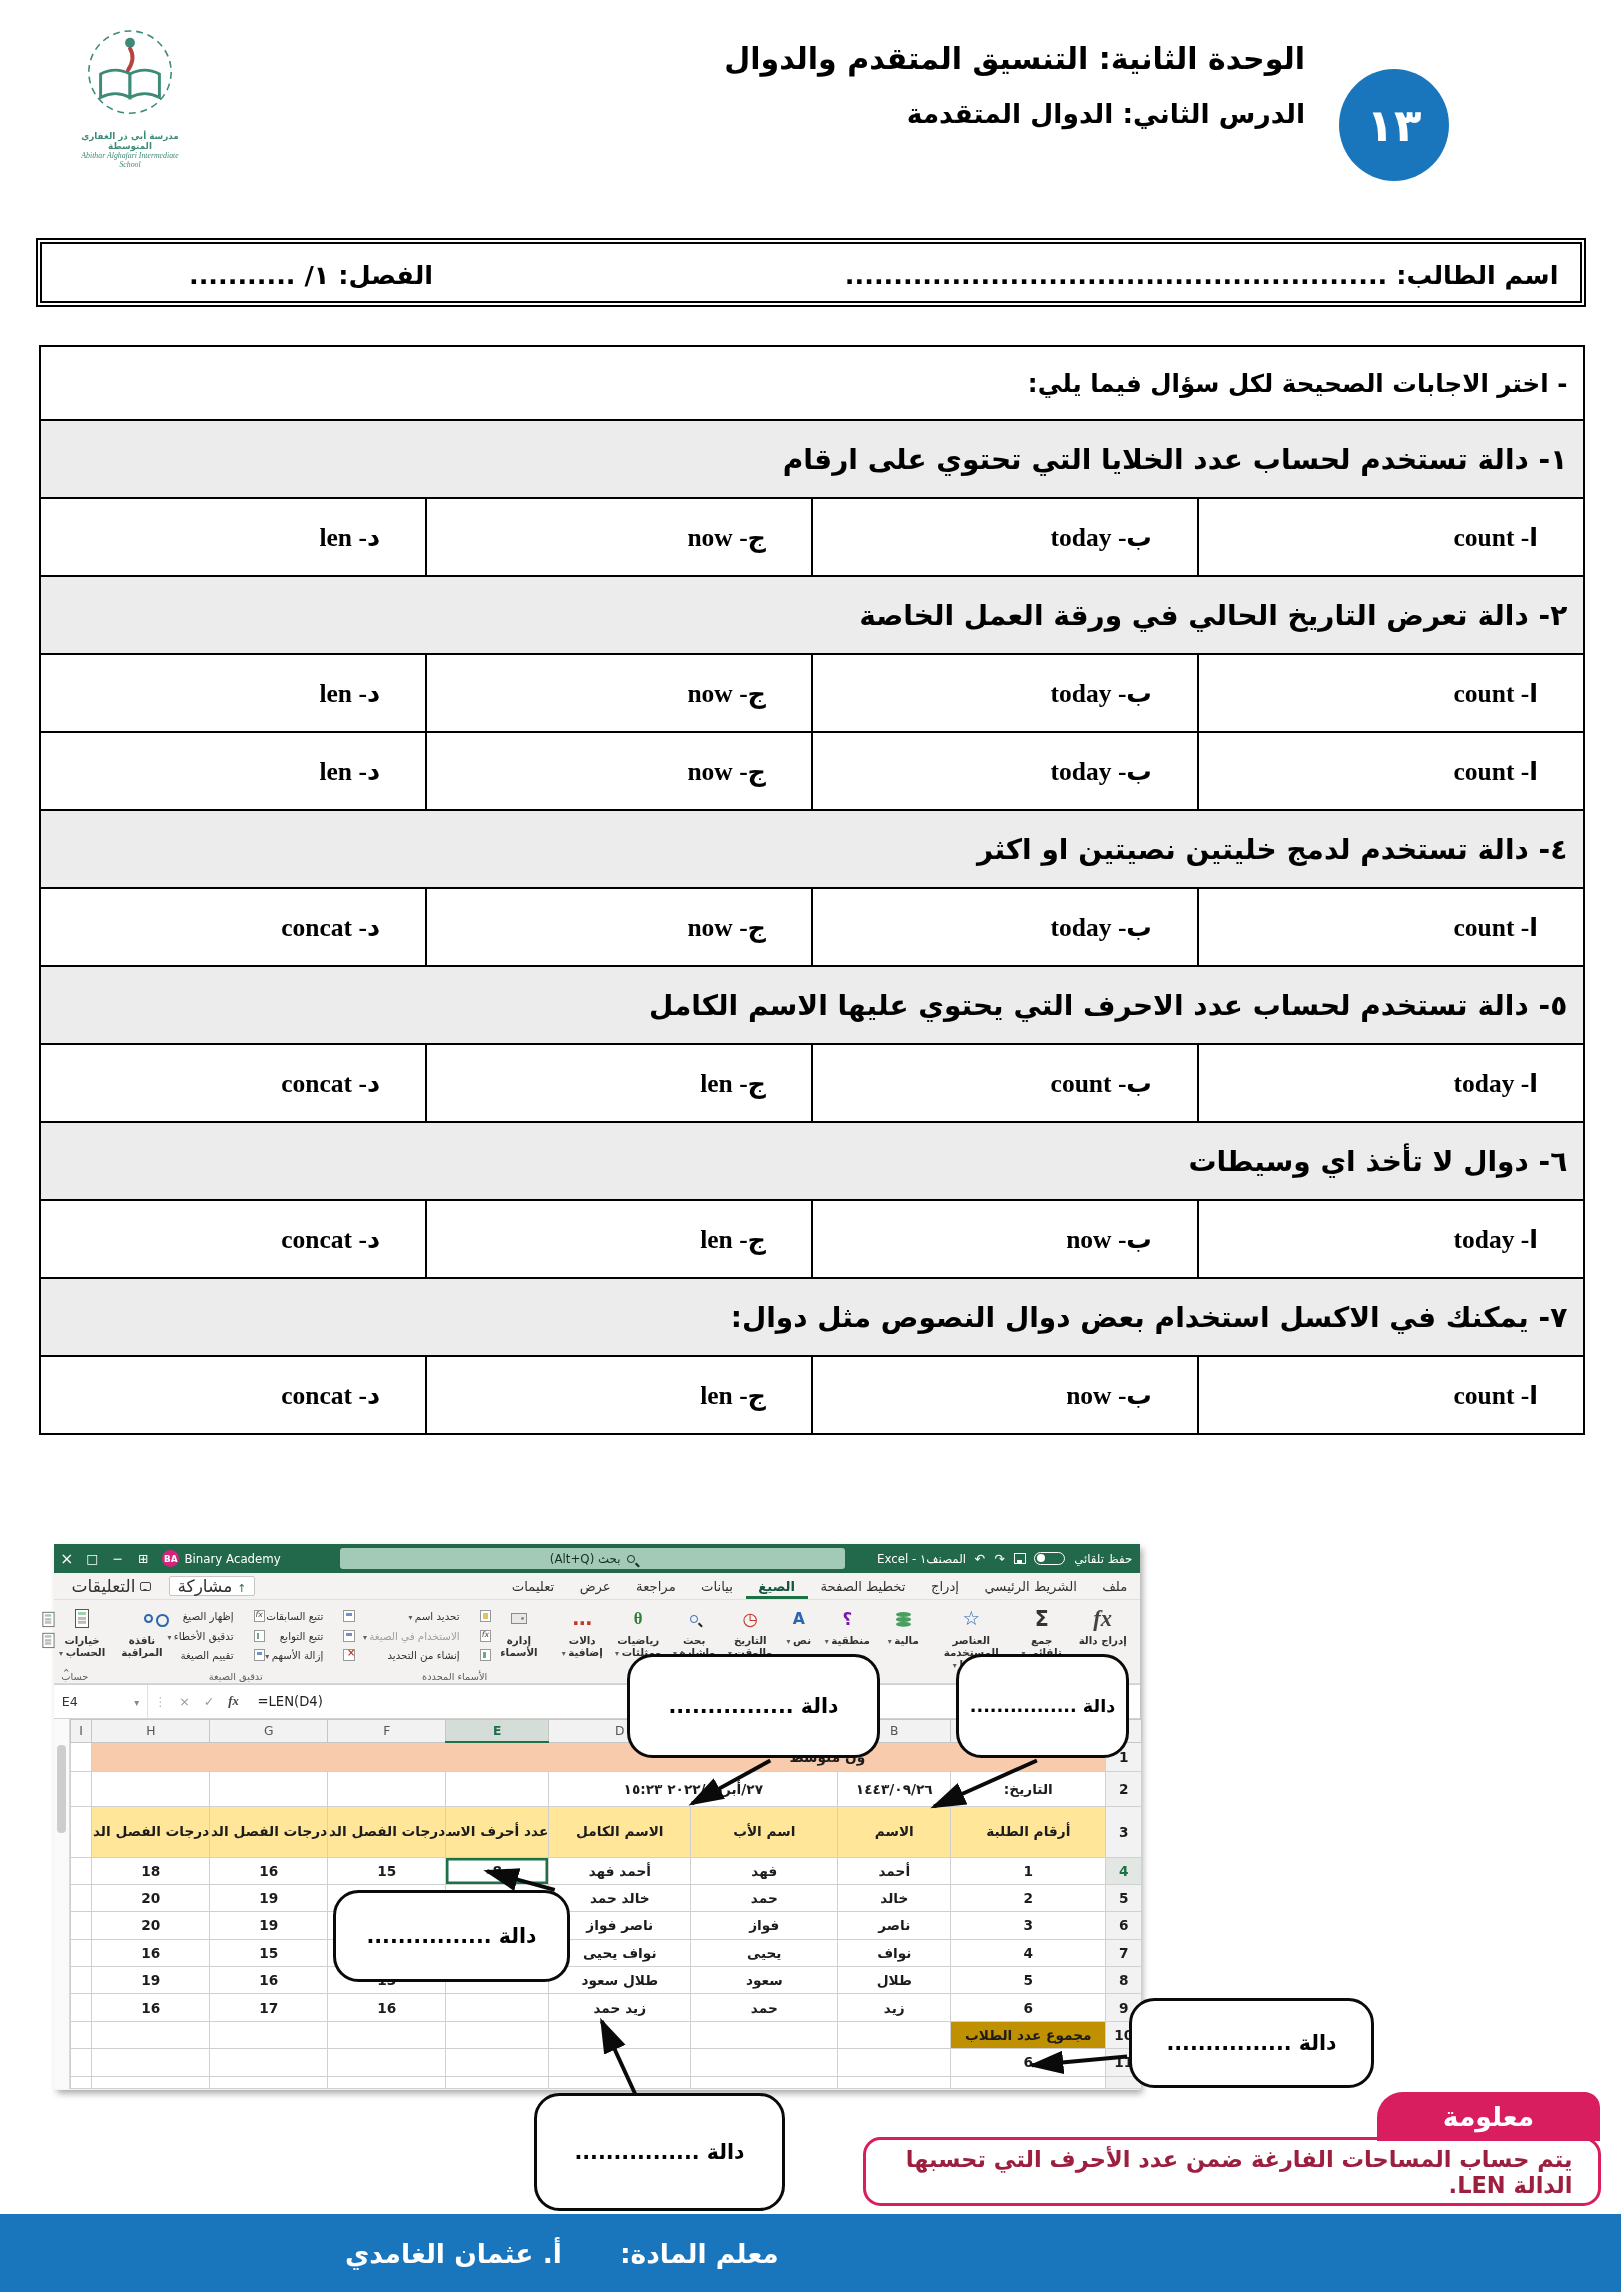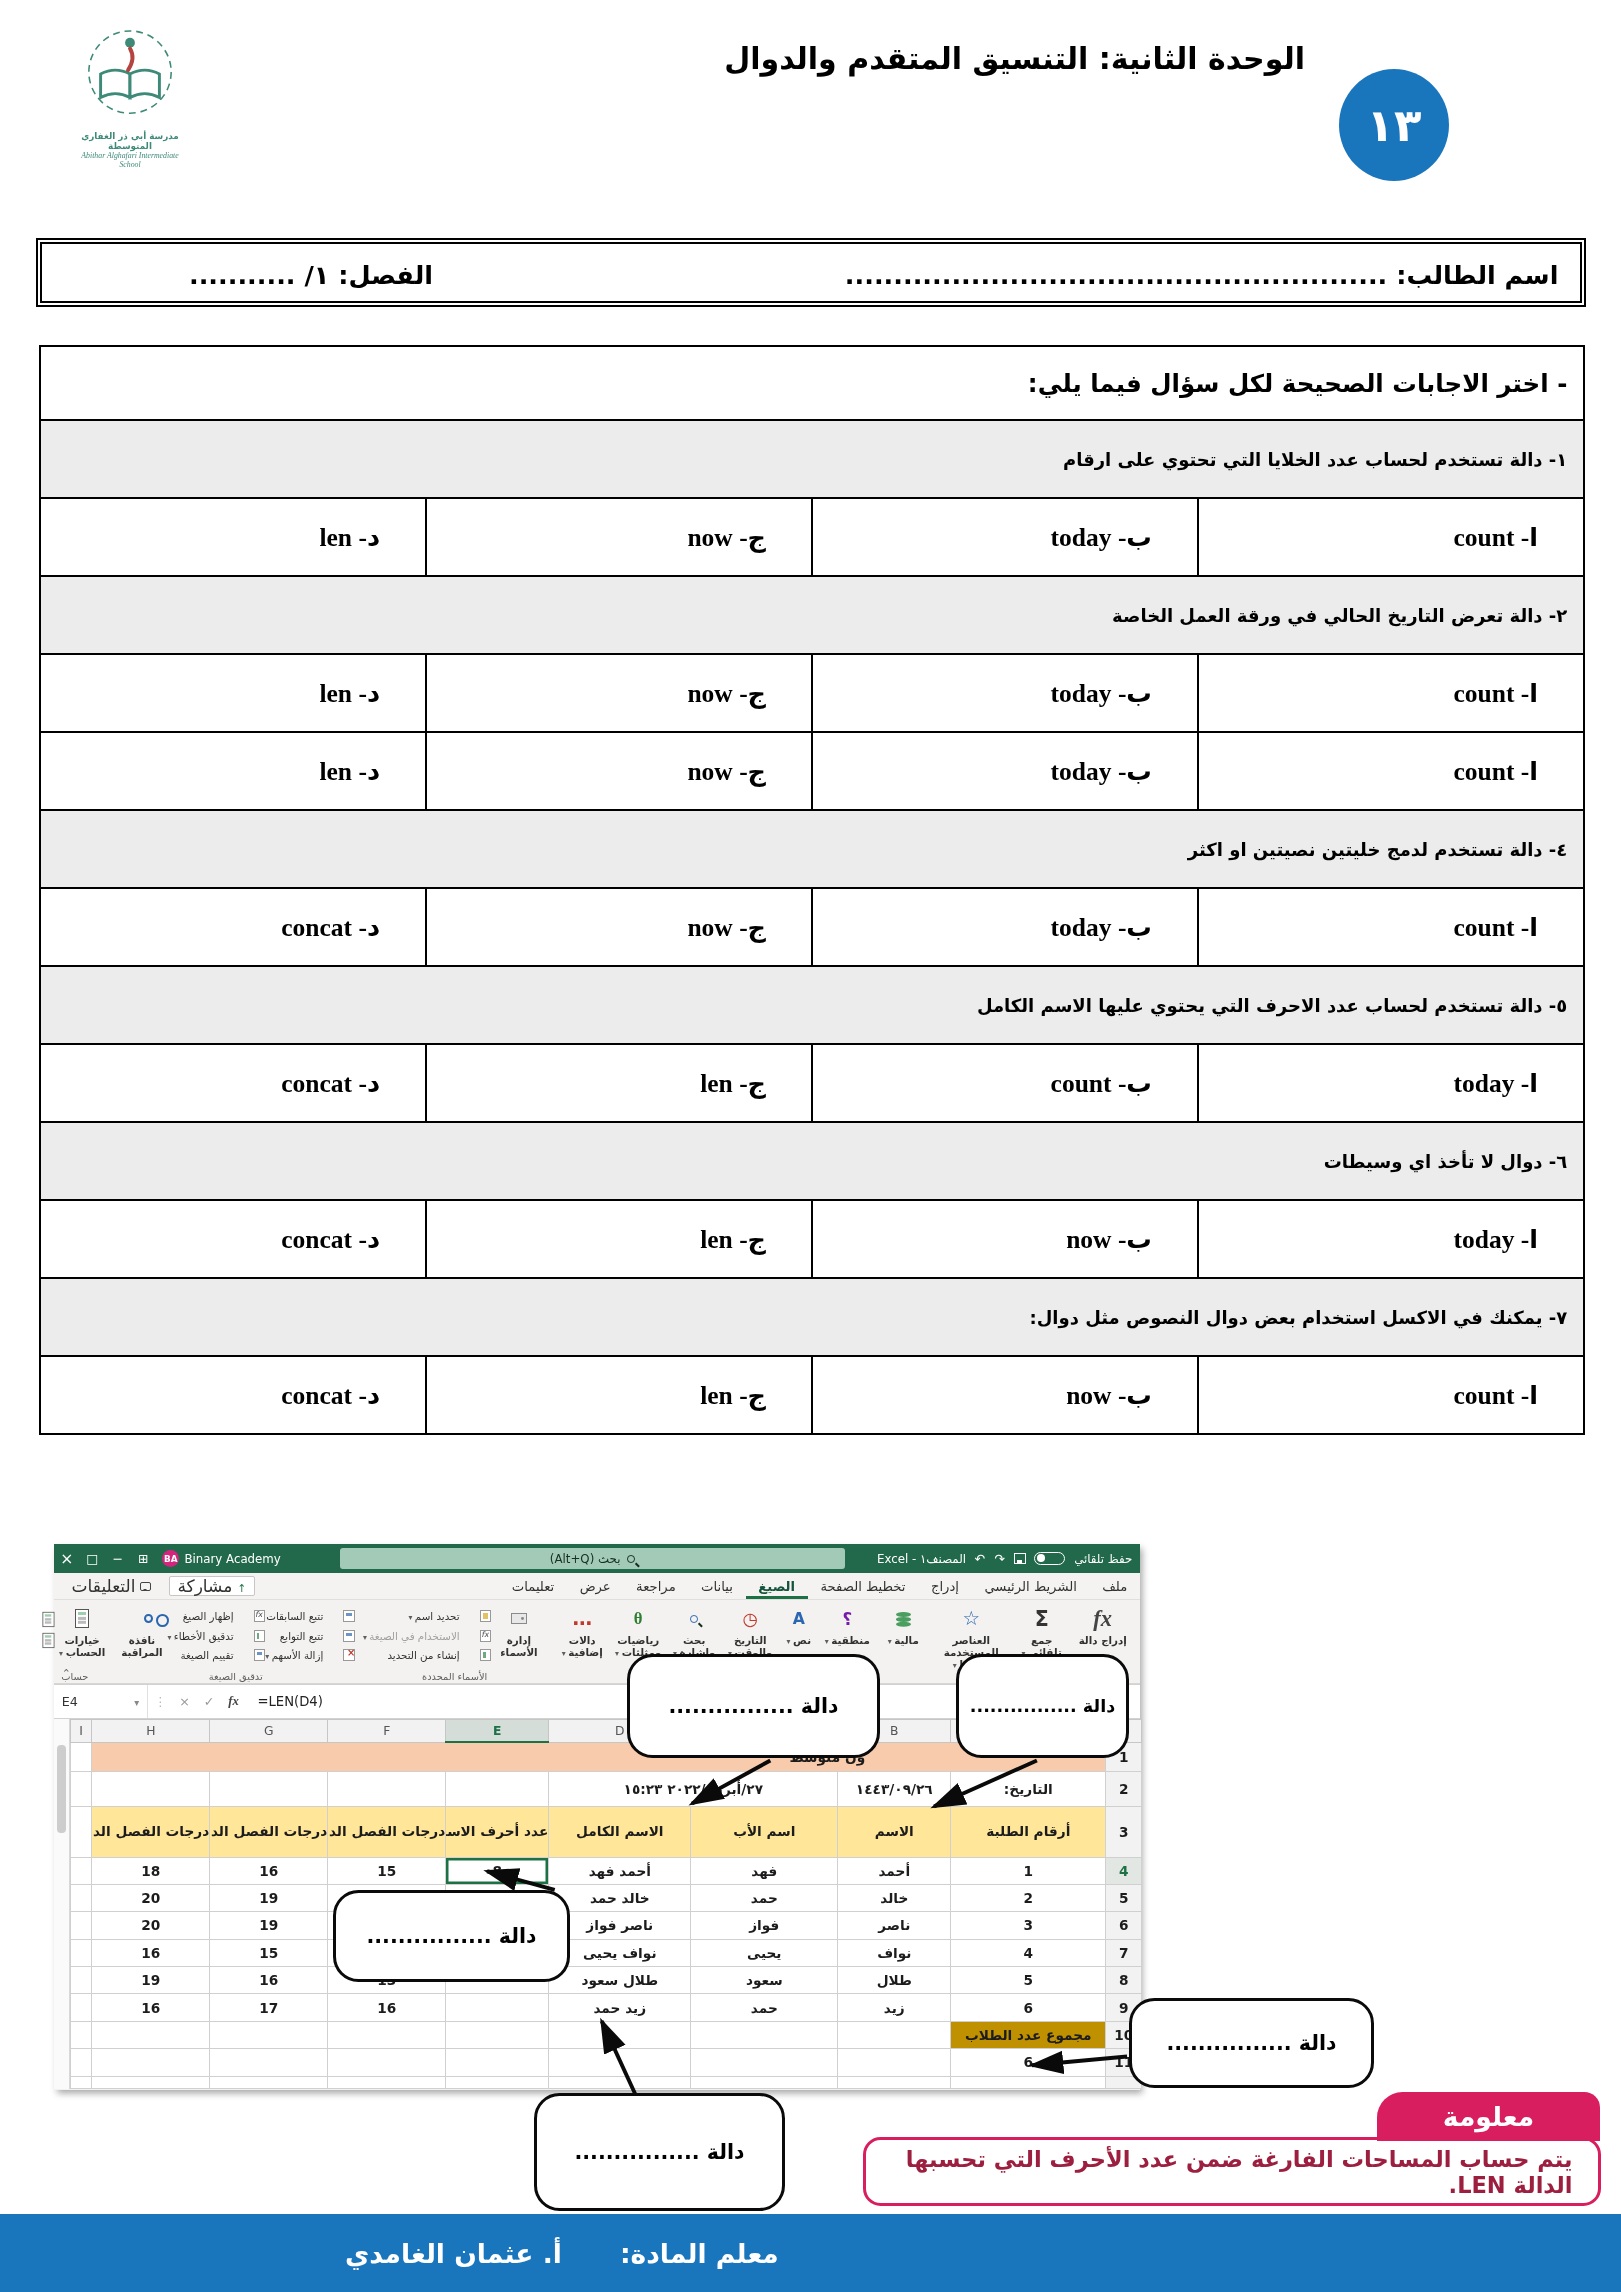--- a/index.html
+++ b/index.html
@@ -20,21 +20,21 @@
   .stubar .nm { position:absolute; right:21.6px; top:15.7px; font-size:25.5px; font-weight:bold; }
   .stubar .cls { position:absolute; left:147px; top:15.7px; font-size:25.5px; font-weight:bold; }
 
   
   table.quiz { position:absolute; left:39px; top:345px; width:1546px; border-collapse:collapse; direction:rtl; table-layout:fixed; }
   table.quiz td { border:2.9px solid #000; vertical-align:middle; }
   tr.ir { height:74px; }
   tr.qr { height:78px; background:#ececec; }
   tr.ar { height:78px; background:#fff; }
   td.instr { font-size:24.5px; font-weight:bold; padding-right:15.7px; }
-  td.qt { font-size:18px; font-weight:bold; padding-right:15.7px; }
+  td.qt { font-size:28px; font-weight:bold; padding-right:15.7px; }
   td.ans { font-size:25.5px; font-weight:bold; text-align:right; padding-right:45px;
            font-family:"Liberation Serif","DejaVu Sans",serif; }
 
   
   .xl { position:absolute; left:54px; top:1544px; width:1086px; height:546px; background:#f3f2f1; box-shadow:2.9px 3.9px 6.9px rgba(0,0,0,.35); overflow:visible; }
   .titlebar { position:absolute; left:0; top:0; width:100%; height:29px; background:#21694a; display:flex; align-items:center; color:#fff; font-size:11.8px; }
   .winbtn { width:25.5px; text-align:center; color:#fff; font-size:12.7px; cursor:default; }
   .winbtn.x::after{content:"×"; font-size:15.7px;} .winbtn.max::after{content:"□";} .winbtn.min::after{content:"−";} .winbtn.res::after{content:"⊞";}
   .avatar { width:17.6px; height:17.6px; border-radius:50%; background:#d6247e; color:#fff; font-size:8.8px; font-weight:bold; display:flex; align-items:center; justify-content:center; margin:0 4.9px 0 5.9px; }
   .searchpill { position:absolute; left:286px; top:3.9px; width:505px; height:21.6px; background:#a3c9b7; border-radius:2.9px; color:#14301f; font-size:11.8px; display:flex; align-items:center; justify-content:center; gap:6.9px; direction:rtl; }
@@ -142,20 +142,21 @@
       <path d="M22 48 Q37 40 52 48 L52 72 Q37 64 22 72 Z" fill="#fff" stroke="#3d8a78" stroke-width="3"></path>
       <path d="M82 48 Q67 40 52 48 L52 72 Q67 64 82 72 Z" fill="#fff" stroke="#3d8a78" stroke-width="3"></path>
       <circle cx="52" cy="16" r="5" fill="#3d8a78"></circle>
       <path d="M52 22 Q58 32 50 44" fill="none" stroke="#b3443f" stroke-width="4" stroke-linecap="round"></path>
     </svg>
     <div class="ar">مدرسة أبي ذر الغفاري المتوسطة</div>
     <div class="en">Abithar Alghafari Intermediate School</div>
   </div>
   <div class="titles">
     <div class="t1">الوحدة الثانية: التنسيق المتقدم والدوال</div>
+    <div class="t2">الدرس الثاني: الدوال المتقدمة</div>
   </div>
   <div class="numcircle">١٣</div>
 </div>
 
 <div class="stubar">
   <span class="nm"><span>اسم الطالب:</span> <span>........................................................</span></span>
   <span class="cls">الفصل: ١/ ...........</span>
 </div>
 
 <table class="quiz">

